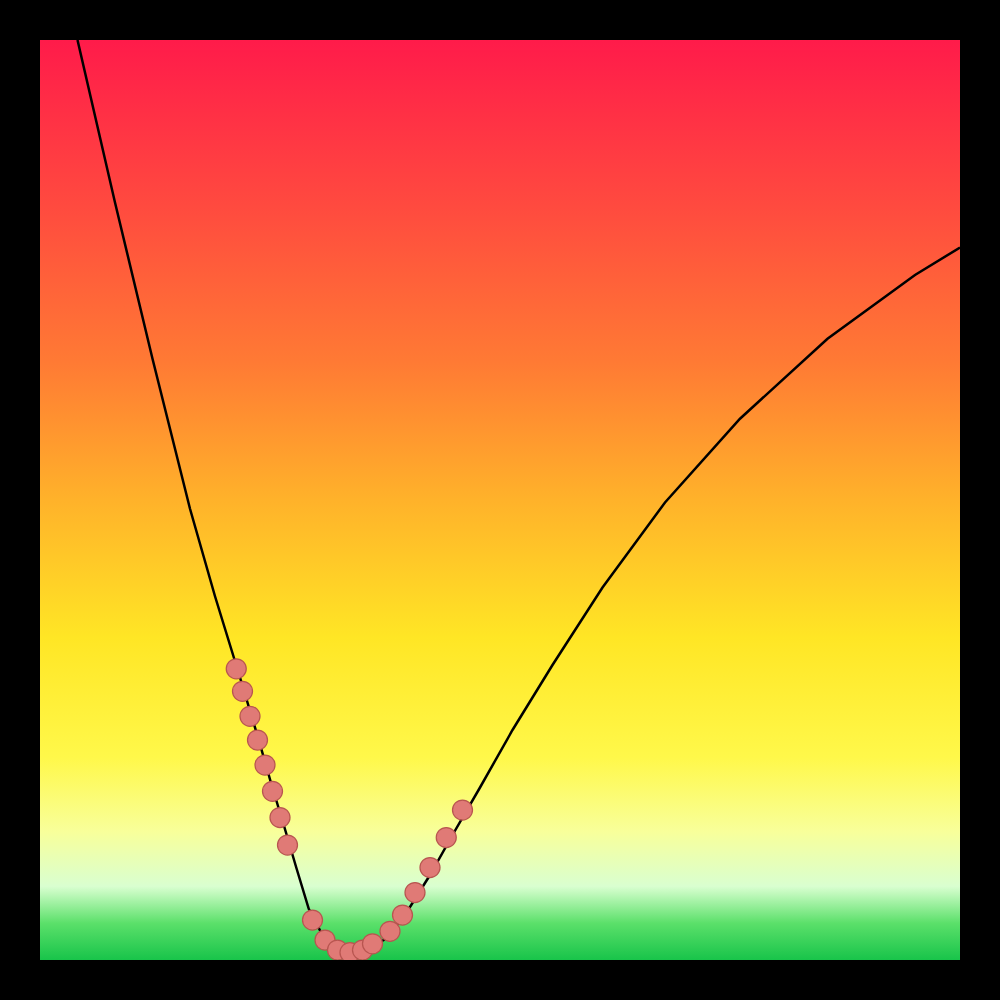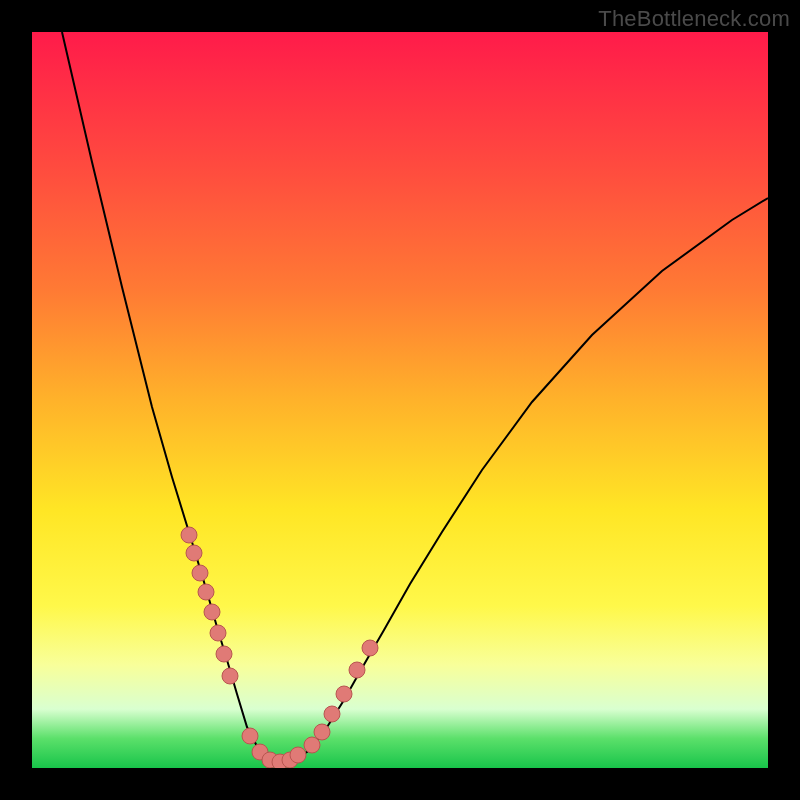--- a/index.html
+++ b/index.html
@@ -62,21 +62,20 @@
   .curve circle.pt {
     fill: #e07a76;
     stroke: #b85550;
     stroke-width: 1;
   }
 </style>
 </head>
 <body>
 
 <div class="frame">
-  <div class="watermark">TheBottleneck.com</div>
   <div class="plot-area">
     <svg class="curve" viewBox="0 0 736 736">
       <path class="line" d="M30 0 L60 130 L90 255 L120 375 L140 445 L160 510 L175 560 L185 595 L195 628 L205 662 L215 695 L228 720 L242 730 L255 730 L265 725 L275 720 L292 700 L312 668 L330 636 L352 598 L378 552 L410 500 L450 438 L500 370 L560 303 L630 239 L700 188 L736 166"></path>
       <g>
           <circle class="pt" cx="157" cy="503" r="8"></circle>
           <circle class="pt" cx="162" cy="521" r="8"></circle>
           <circle class="pt" cx="168" cy="541" r="8"></circle>
           <circle class="pt" cx="174" cy="560" r="8"></circle>
           <circle class="pt" cx="180" cy="580" r="8"></circle>
           <circle class="pt" cx="186" cy="601" r="8"></circle>

